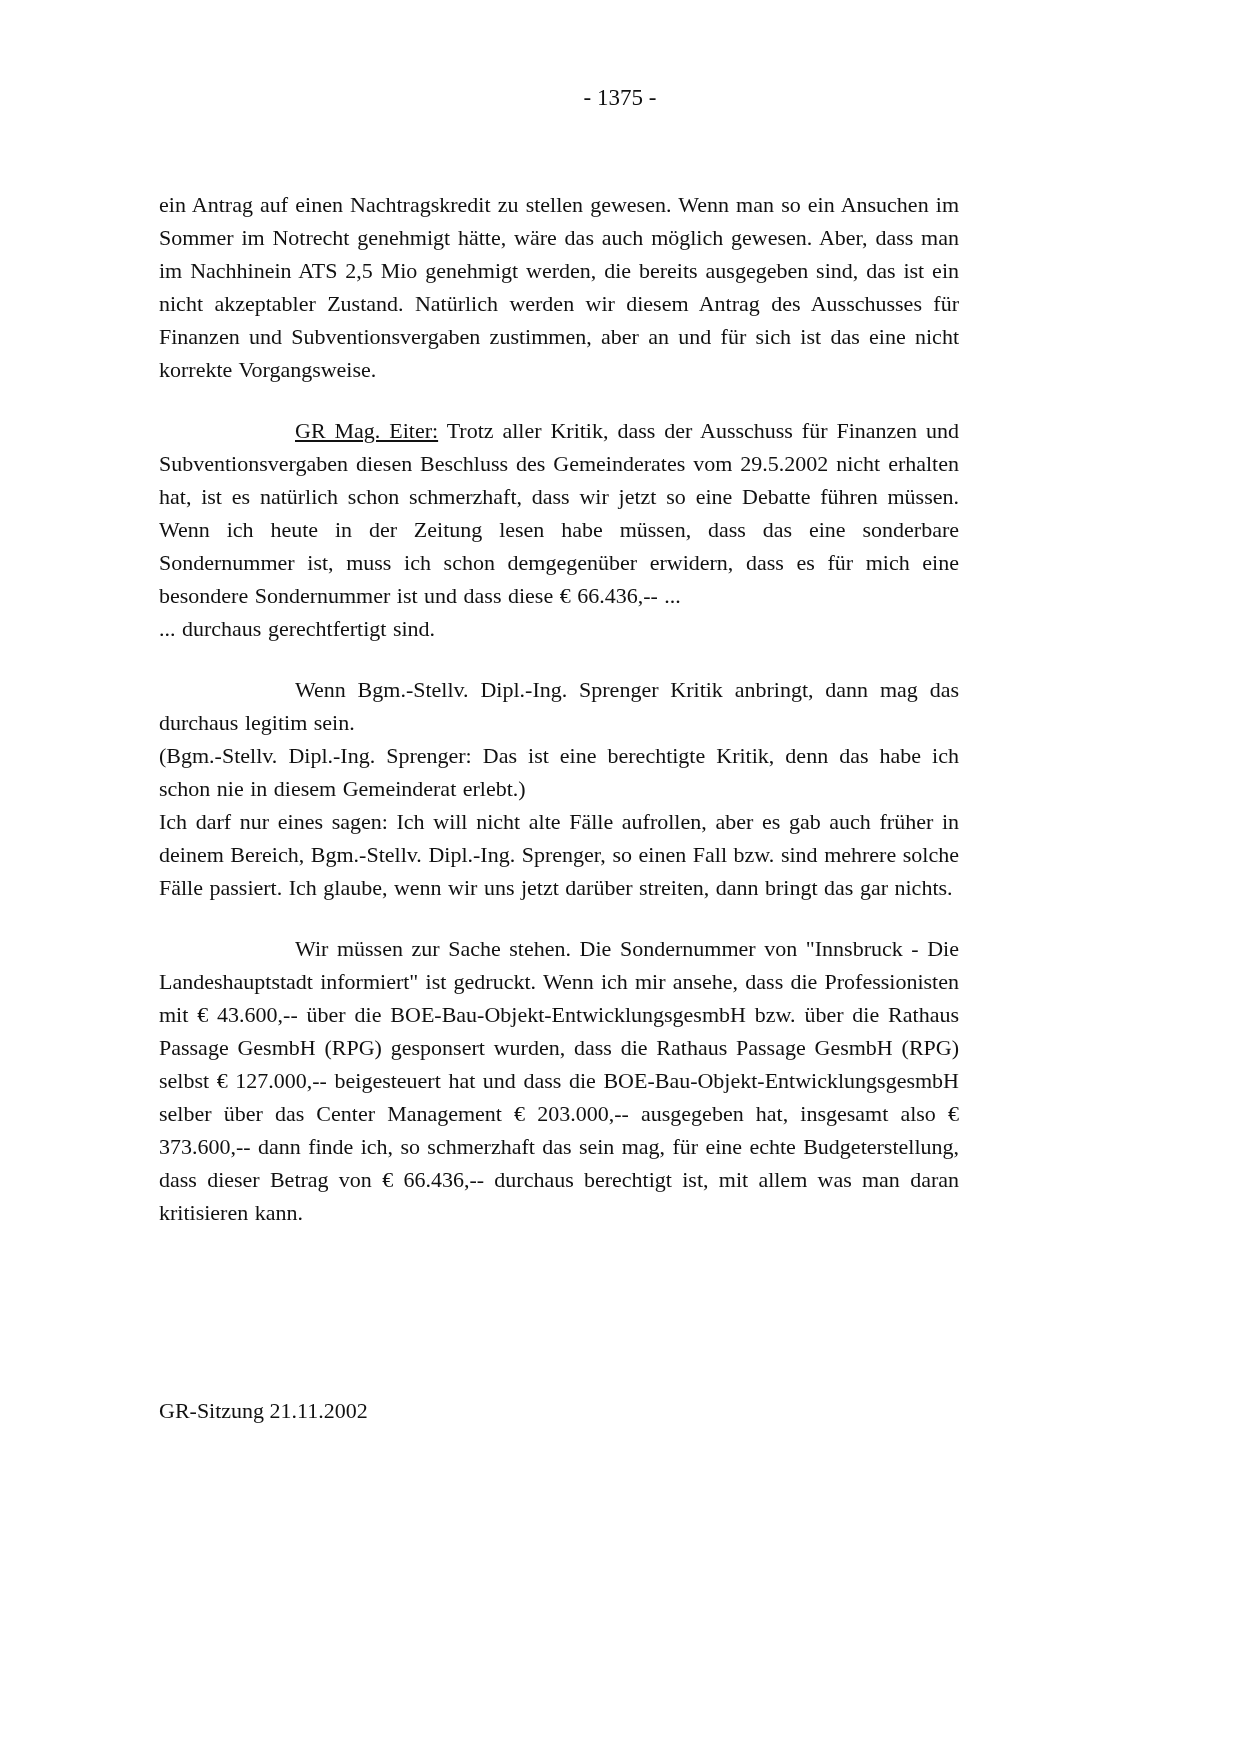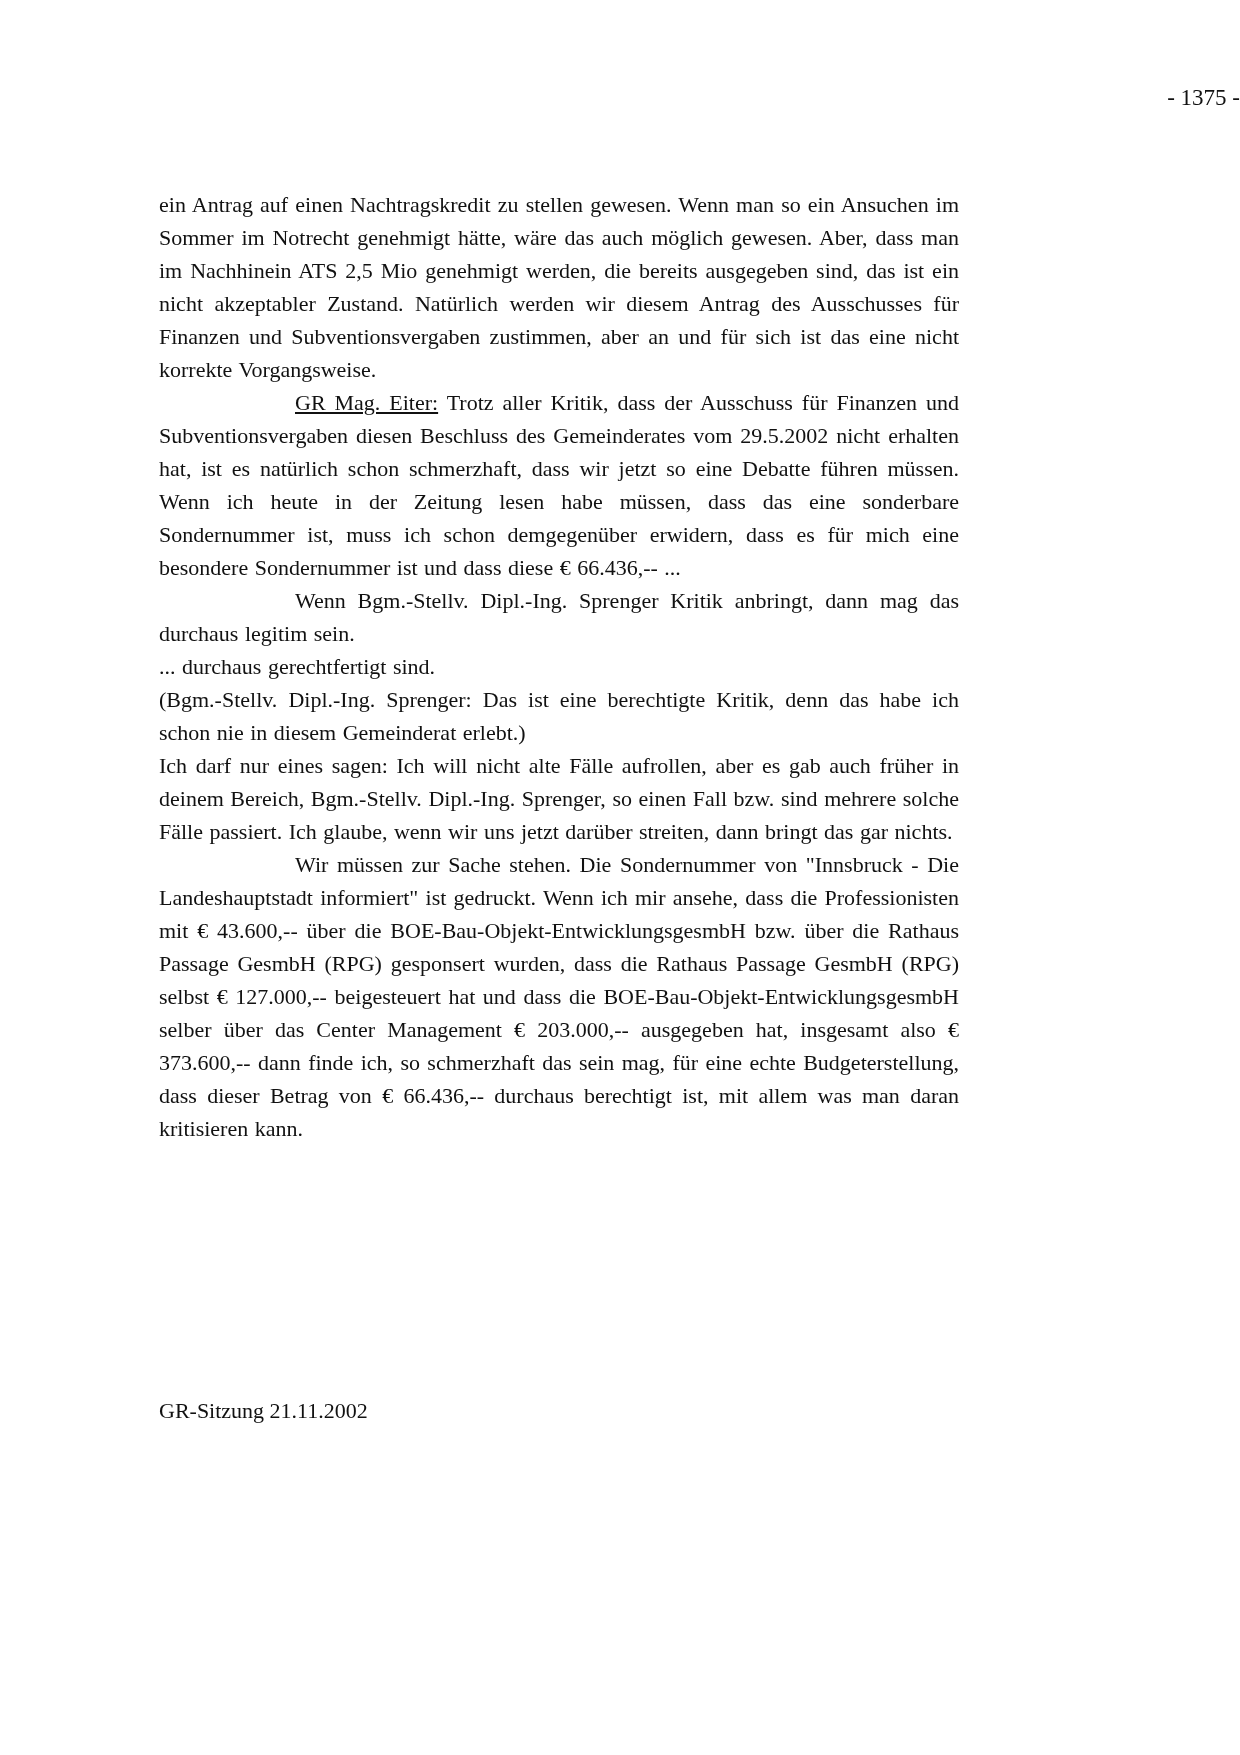--- a/index.html
+++ b/index.html
@@ -19,39 +19,40 @@
     width: 1240px;
     height: 1755px;
     background: #ffffff;
     overflow: hidden;
   }
   .page-number {
     position: absolute;
     top: 84px;
     left: 0;
     width: 100%;
-    text-align: right;
+    text-align: center;
     font-size: 23px;
     line-height: 28px;
   }
   .body-text {
     position: absolute;
     top: 188px;
     left: 159px;
     width: 800px;
   }
   .para {
     margin: 0;
     font-size: 22px;
     line-height: 33px;
     text-align: justify;
     word-spacing: 1px;
   }
   .para.indent {
     text-indent: 136px;
+    margin-top: 28px;
   }
   .underline {
     text-decoration: underline;
   }
   .footer {
     position: absolute;
     top: 1400px;
     left: 159px;
     font-size: 22px;
     line-height: 22px;
@@ -59,21 +60,21 @@
 </style>
 </head>
 <body>
 
 <div class="page">
   <div class="page-number">- 1375 -</div>
 
   <div class="body-text" id="doc-body">
       <p class="para"><span>ein Antrag auf einen Nachtragskredit zu stellen gewesen. Wenn man so ein Ansuchen im Sommer im Notrecht genehmigt hätte, wäre das auch möglich gewesen. Aber, dass man im Nachhinein ATS 2,5 Mio genehmigt werden, die bereits ausgegeben sind, das ist ein nicht akzeptabler Zustand. Natürlich werden wir diesem Antrag des Ausschusses für Finanzen und Subventionsvergaben zustimmen, aber an und für sich ist das eine nicht korrekte Vorgangsweise.</span></p>
       <p class="para indent"><span class="underline">GR Mag. Eiter:</span><span> Trotz aller Kritik, dass der Ausschuss für Finanzen und Subventionsvergaben diesen Beschluss des Gemeinderates vom 29.5.2002 nicht erhalten hat, ist es natürlich schon schmerzhaft, dass wir jetzt so eine Debatte führen müssen. Wenn ich heute in der Zeitung lesen habe müssen, dass das eine sonderbare Sondernummer ist, muss ich schon demgegenüber erwidern, dass es für mich eine besondere Sondernummer ist und dass diese € 66.436,-- ...</span></p>
+      <p class="para"><span>... durchaus gerechtfertigt sind.</span></p>
       <p class="para indent"><span>Wenn Bgm.-Stellv. Dipl.-Ing. Sprenger Kritik anbringt, dann mag das durchaus legitim sein.</span></p>
-      <p class="para"><span>... durchaus gerechtfertigt sind.</span></p>
       <p class="para"><span>(Bgm.-Stellv. Dipl.-Ing. Sprenger: Das ist eine berechtigte Kritik, denn das habe ich schon nie in diesem Gemeinderat erlebt.)</span></p>
       <p class="para"><span>Ich darf nur eines sagen: Ich will nicht alte Fälle aufrollen, aber es gab auch früher in deinem Bereich, Bgm.-Stellv. Dipl.-Ing. Sprenger, so einen Fall bzw. sind mehrere solche Fälle passiert. Ich glaube, wenn wir uns jetzt darüber streiten, dann bringt das gar nichts.</span></p>
       <p class="para indent"><span>Wir müssen zur Sache stehen. Die Sondernummer von "Innsbruck - Die Landeshauptstadt informiert" ist gedruckt. Wenn ich mir ansehe, dass die Professionisten mit € 43.600,-- über die BOE-Bau-Objekt-EntwicklungsgesmbH bzw. über die Rathaus Passage GesmbH (RPG) gesponsert wurden, dass die Rathaus Passage GesmbH (RPG) selbst € 127.000,-- beigesteuert hat und dass die BOE-Bau-Objekt-EntwicklungsgesmbH selber über das Center Management € 203.000,-- ausgegeben hat, insgesamt also € 373.600,-- dann finde ich, so schmerzhaft das sein mag, für eine echte Budgeterstellung, dass dieser Betrag von € 66.436,-- durchaus berechtigt ist, mit allem was man daran kritisieren kann.</span></p>
     </div>
 
   <div class="footer">GR-Sitzung 21.11.2002</div>
 </div>
 
 </body></html>

